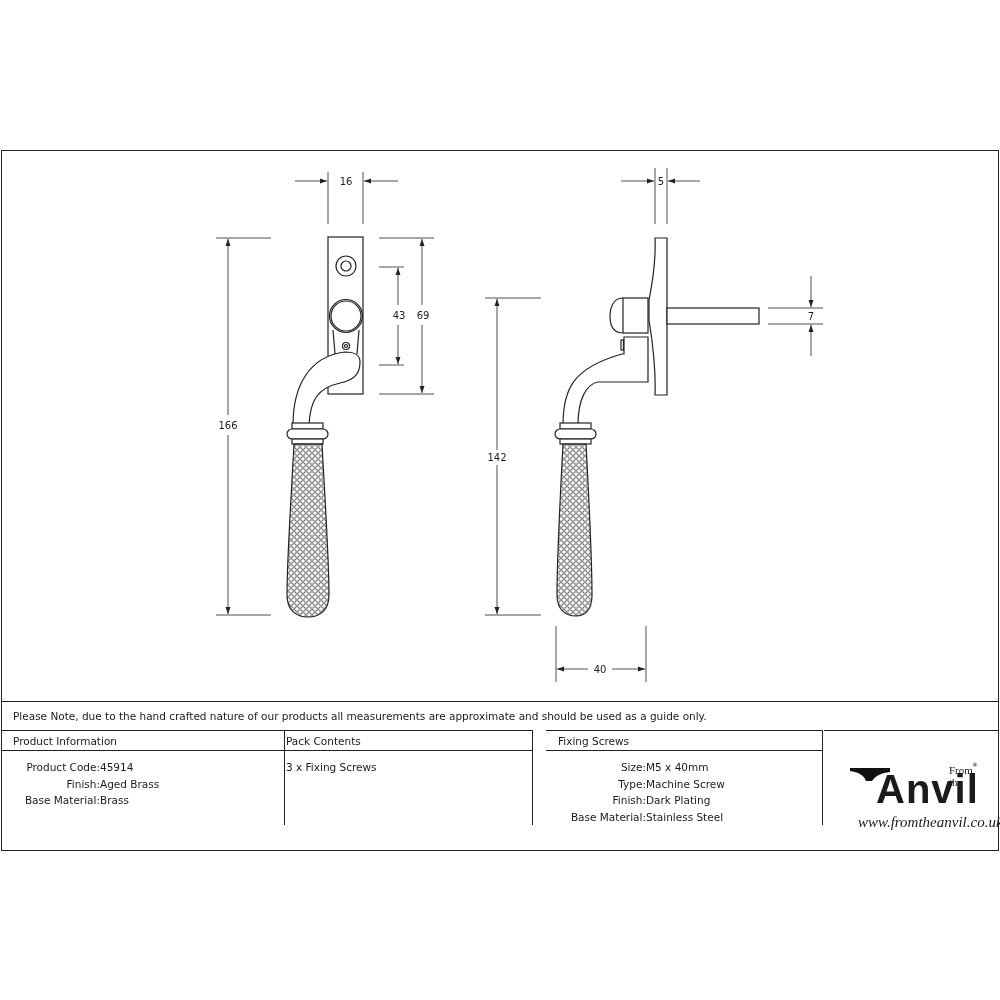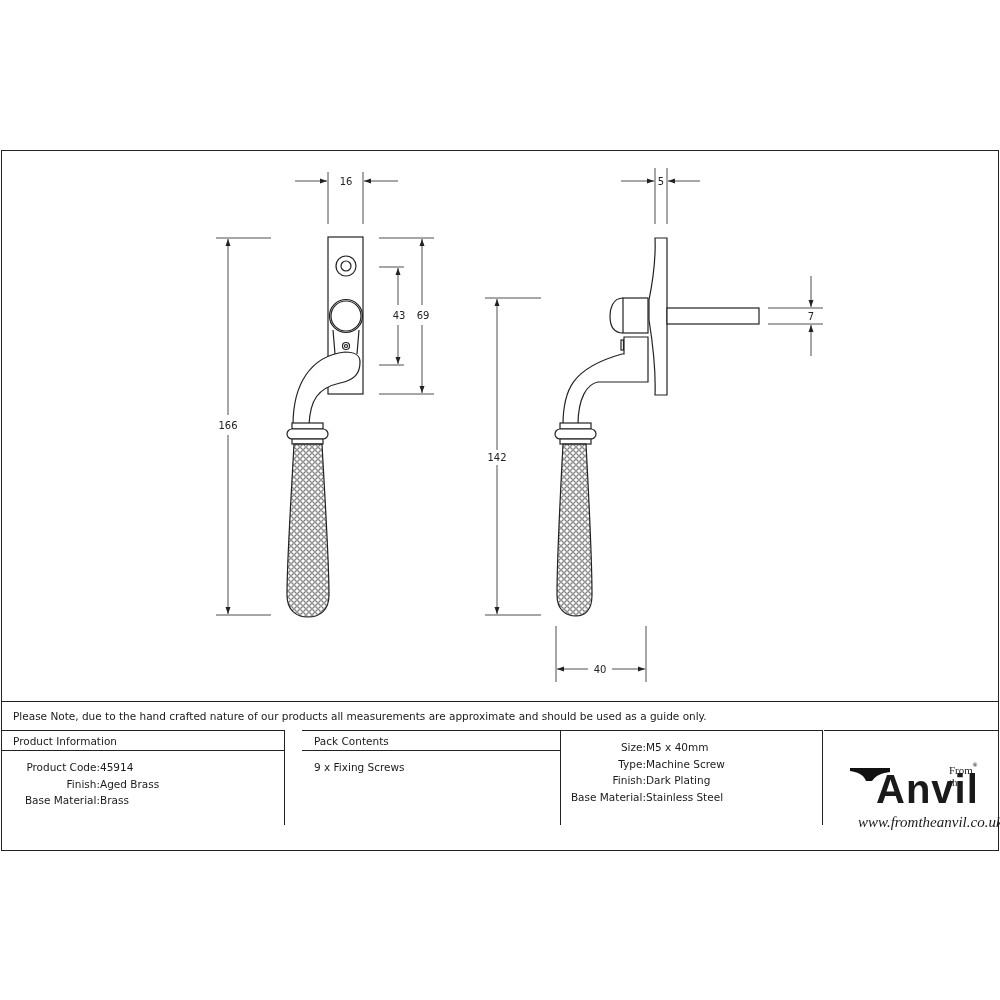--- a/index.html
+++ b/index.html
@@ -7,21 +7,21 @@
   #sheet{position:absolute;left:1px;top:150px;width:996px;height:699px;border:1.5px solid #222;box-sizing:content-box;}
   #drawing{position:absolute;left:0;top:0;width:1000px;height:1000px;}
   .dimtxt{font-family:"DejaVu Sans","Liberation Sans",sans-serif;font-size:10px;fill:#222;}
   #note{position:absolute;left:1px;top:701px;width:997px;height:29px;border-top:1.5px solid #222;box-sizing:border-box;font-size:10.5px;padding:8px 0 0 12px;}
   .col{position:absolute;top:730px;height:95px;border-top:1.5px solid #222;box-sizing:border-box;}
   .col .hdr{height:20px;border-bottom:1.5px solid #222;font-size:10.5px;padding:4px 0 0 12px;box-sizing:border-box;}
   .col .rows{padding:8px 0 0 12px;font-size:10.5px;line-height:16.5px;}
   .row{display:flex;text-align:right;}
   .row .k{width:87px;}
   #col1{left:1px;width:284px;border-right:1.5px solid #222;}
-  #col2{left:302px;width:259px;border-right:1.5px solid #222;}
+  #col2{left:274px;width:259px;border-right:1.5px solid #222;}
   #col3{left:546px;width:277px;border-right:1.5px solid #222;}
   #col4{left:824px;width:175px;}
   #col3 .row .k{width:88px;}
   #logo{position:absolute;left:26px;top:30px;width:130px;height:60px;}
   #logo .from{position:absolute;left:55px;top:3px;font-family:"Liberation Serif","DejaVu Serif",serif;font-size:11px;margin-left:44px;}
   #logo .word{position:absolute;left:6px;top:8px;font-family:Liberation Sans, sans-serif;font-size:40px;font-weight:bold;letter-spacing:1px;line-height:40px;margin-left:20px;}
   #logo .url{position:absolute;left:8px;top:53px;font-family:"Liberation Serif","DejaVu Serif",serif;font-style:italic;font-size:15px;white-space:nowrap;}
   #logo .reg{position:absolute;left:122px;top:0px;font-size:6px;}
 </style>
 </head>
@@ -157,25 +157,26 @@
     <div class="row">
         <span class="k">Base Material:</span>
         <span>Brass</span>
       </div>
   </div>
 </div>
 
 <div class="col" id="col2">
   <div class="hdr">Pack Contents</div>
   <div class="rows">
-    <div>9 x Fixing Screws</div>
+    <div>3 x Fixing Screws</div>
   </div>
 </div>
 
 <div class="col" id="col3">
+  <div class="hdr">Fixing Screws</div>
   <div class="rows">
     <div class="row">
         <span class="k">Size:</span>
         <span>M5 x 40mm</span>
       </div>
     <div class="row">
         <span class="k">Type:</span>
         <span>Machine Screw</span>
       </div>
     <div class="row">

